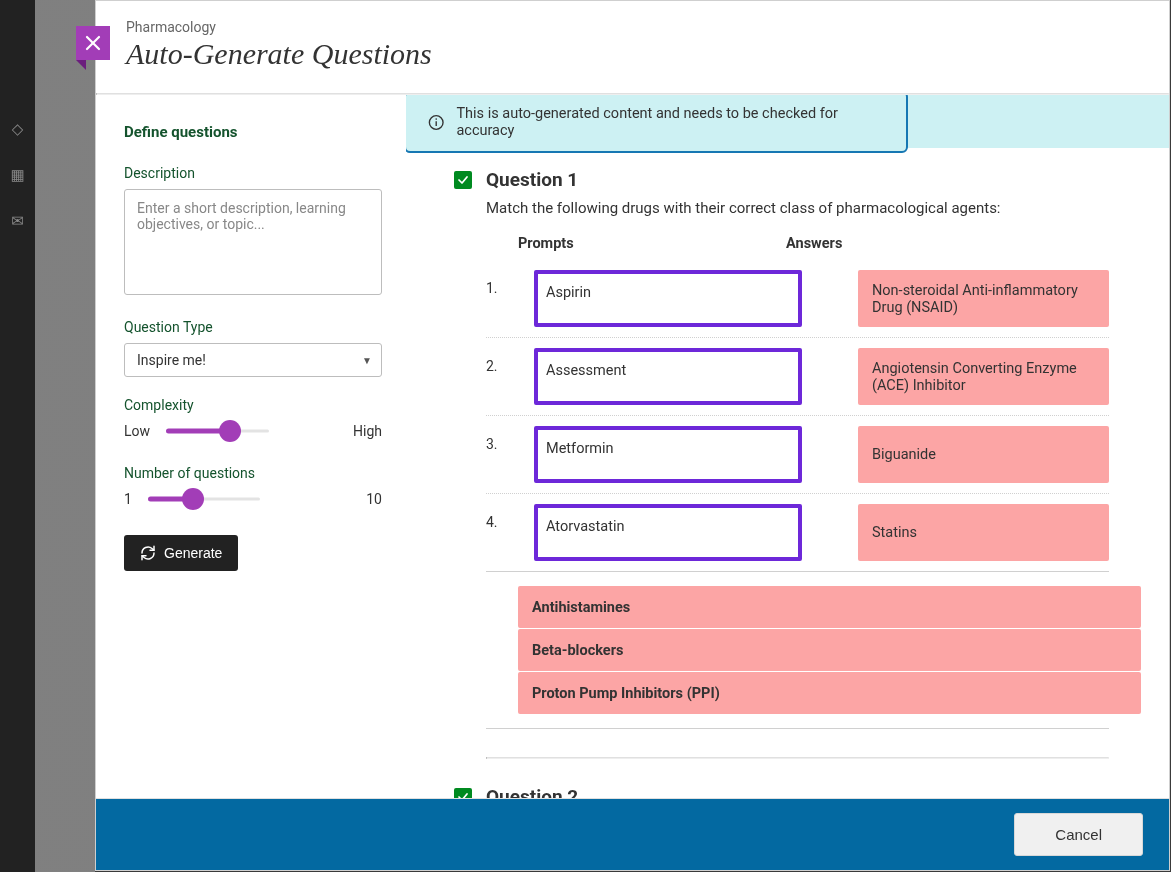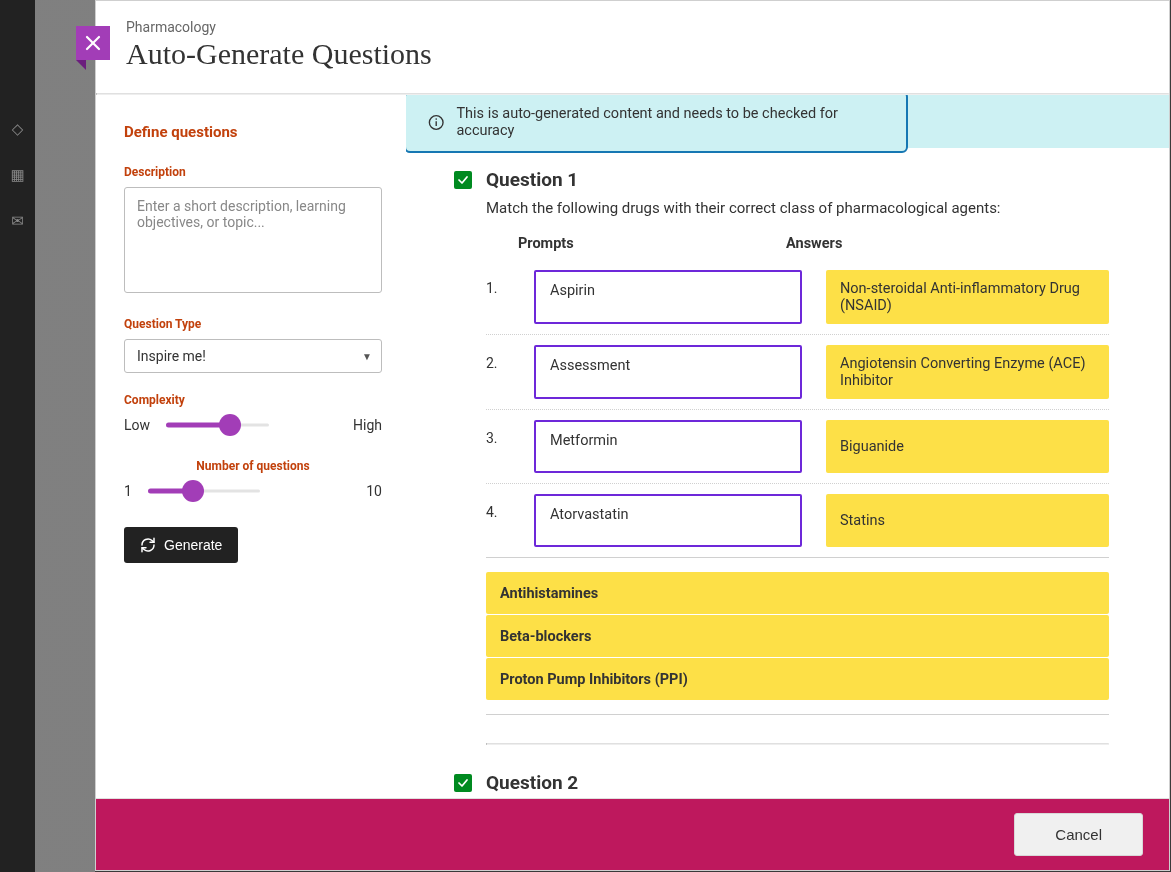--- a/index.html
+++ b/index.html
@@ -65,20 +65,21 @@
   .breadcrumb {
     font-size: 14px;
     color: #666;
   }
   .title {
     font-family: Georgia, "Times New Roman", serif;
     font-size: 30px;
     font-weight: 400;
     margin: 2px 0 0;
     color: #333;
+    font-style: italic;
   }
 
   .divider {
     border-top: 1px solid #e0e0e0;
     margin: 0;
   }
 
   .body {
     display: flex;
     flex: 1 1 auto;
@@ -87,28 +88,27 @@
   }
 
   .left {
     width: 310px;
     padding: 28px 24px 24px 28px;
     flex: 0 0 auto;
   }
   .section-heading {
     font-weight: 700;
     font-size: 15px;
-    color: #c2410c;
+    color: #14532d;
     margin-bottom: 24px;
   }
   .field-label {
-    font-size: 12px;
-    color: #c2410c;
+    font-size: 14px;
+    color: #14532d;
     margin-bottom: 8px;
-    font-weight: bold;
   }
   .textarea {
     width: 100%;
     height: 106px;
     border: 1px solid #bdbdbd;
     border-radius: 3px;
     padding: 10px 12px;
     font-size: 14px;
     color: #888;
     resize: none;
@@ -171,21 +171,21 @@
   .thumb {
     position: absolute;
     top: 50%; transform: translate(-50%, -50%);
     width: 22px; height: 22px;
     background: #a23db7;
     border-radius: 50%;
     cursor: pointer;
   }
 
   .gap-20 { margin-top: 20px; }
-  .gap-24 { margin-top: 24px; text-align: center; }
+  .gap-24 { margin-top: 24px; }
 
   .generate-btn {
     margin-top: 26px;
     display: inline-flex;
     align-items: center;
     gap: 8px;
     background: #222;
     color: #fff;
     border: none;
     border-radius: 3px;
@@ -293,37 +293,38 @@
   }
   .match-row:last-of-type { border-bottom: 1px solid #d0d0d0; }
   .mr-num {
     width: 24px;
     font-size: 14px;
     color: #333;
     padding-top: 10px;
   }
   .mr-prompt {
     width: 268px;
-    border: 2px solid #6d28d9;
+    border: 4px solid #6d28d9;
     background: #fff;
-    padding: 10px 14px 22px;
+    padding: 10px 8px 22px;
     font-size: 14.5px;
     color: #333;
     border-radius: 2px;
   }
   .mr-answer {
     flex: 1;
-    background: #fde047;
+    background: #fca5a5;
     padding: 10px 14px;
     font-size: 14.5px;
     color: #333;
     border-radius: 2px;
     display: flex;
     align-items: center;
     min-height: 42px;
+    margin-left: 32px;
   }
 
   .additional {
     display: flex;
     margin-left: 32px;
     padding: 14px 0 0;
     border-bottom: 1px solid #d0d0d0;
   }
   .additional-label {
     width: 300px;
@@ -345,21 +346,21 @@
   .q-divider {
     margin: 8px 60px 26px 80px;
   }
 
   .footer-body {
     border-top: 1px solid #e0e0e0;
     padding: 14px 26px;
     display: flex;
     justify-content: flex-end;
     gap: 16px;
-    background: #be185d;
+    background: #0369a1;
   }
   .btn-cancel {
     background: #f0f0f0;
     border: 1px solid #d8d8d8;
     color: #333;
     padding: 12px 40px;
     font-size: 15px;
     border-radius: 3px;
     cursor: pointer;
   }

